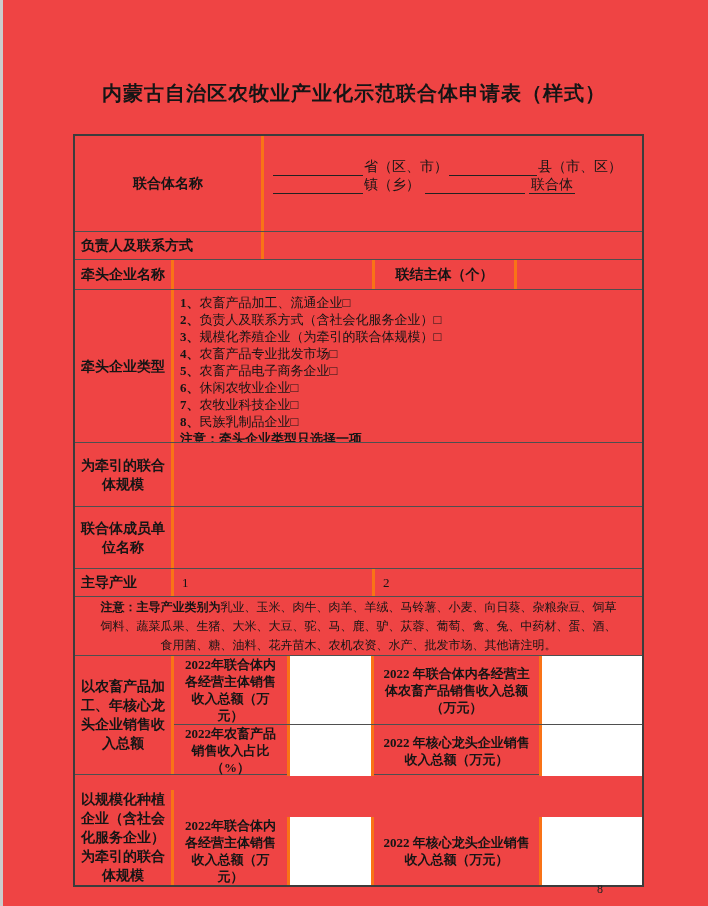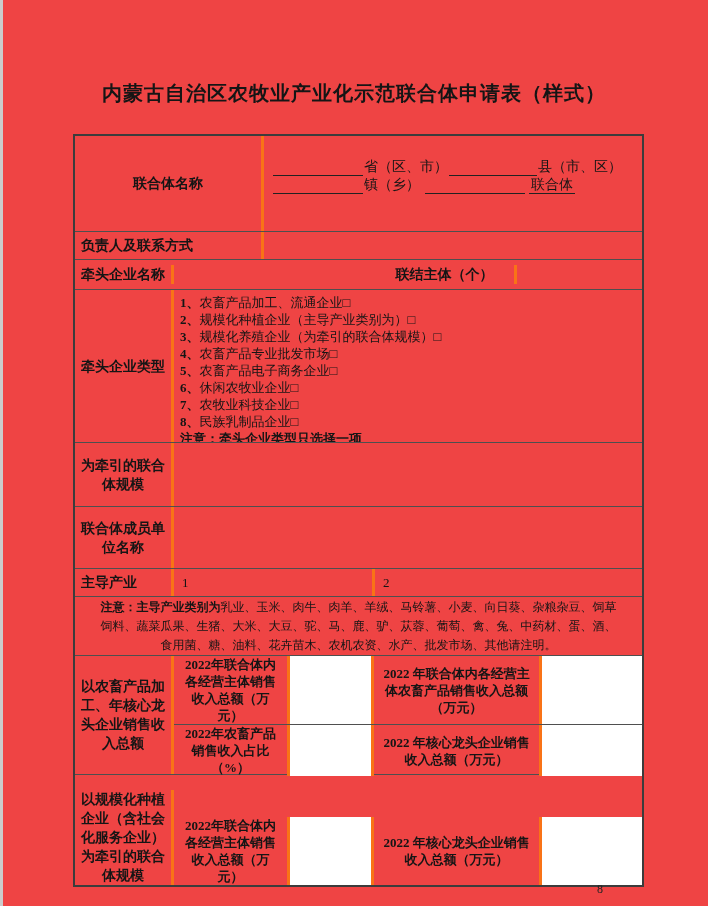--- a/index.html
+++ b/index.html
@@ -23,21 +23,21 @@
   .cell{box-sizing:border-box;border-right:3px solid #f97316;overflow:hidden;position:relative;}
   .cell.last{border-right:none;}
   .lab{
     font-weight:bold;font-size:14px;display:flex;align-items:center;
     justify-content:center;text-align:center;line-height:19px;padding:0 4px;
   }
   .lab.left{justify-content:flex-start;text-align:left;padding-left:6px;}
   
   .r-name{height:96px;}
   .r-contact{height:28px;}
-  .r-lead{height:30px;align-items:center;}
+  .r-lead{height:30px;}
   .r-type{height:153px;}
   .r-basic{height:64px;}
   .r-members{height:62px;}
   .r-industry{height:28px;}
   .r-note{height:59px;}
   .r-scale1{height:119px;}
   .r-scale2{height:110px;align-items:flex-end;}
   
   .w-lab-wide{flex:0 0 189px;}
   .w-rest-wide{flex:0 0 378px;}
@@ -123,21 +123,21 @@
       <div class="cell w-namecell"></div>
       <div class="cell w-linklab lab">联结主体（个）</div>
       <div class="cell w-linkval last"></div>
     </div>
 
     <div class="row r-type">
       <div class="cell w-lab lab left">牵头企业类型</div>
       <div class="cell w-rest last">
         <div class="type-list">
           <div class="type-item"><span class="type-num">1、</span><span>农畜产品加工、流通企业□</span></div>
-          <div class="type-item"><span class="type-num">2、</span><span>规模化种植企业（主导产业类别为）□</span></div>
+          <div class="type-item"><span class="type-num">2、</span><span>负责人及联系方式（含社会化服务企业）□</span></div>
           <div class="type-item"><span class="type-num">3、</span><span>规模化养殖企业（为牵引的联合体规模）□</span></div>
           <div class="type-item"><span class="type-num">4、</span><span>农畜产品专业批发市场□</span></div>
           <div class="type-item"><span class="type-num">5、</span><span>农畜产品电子商务企业□</span></div>
           <div class="type-item"><span class="type-num">6、</span><span>休闲农牧业企业□</span></div>
           <div class="type-item"><span class="type-num">7、</span><span>农牧业科技企业□</span></div>
           <div class="type-item"><span class="type-num">8、</span><span>民族乳制品企业□</span></div>
           <div class="type-note">注意：牵头企业类型只选择一项</div>
         </div>
       </div>
     </div>

